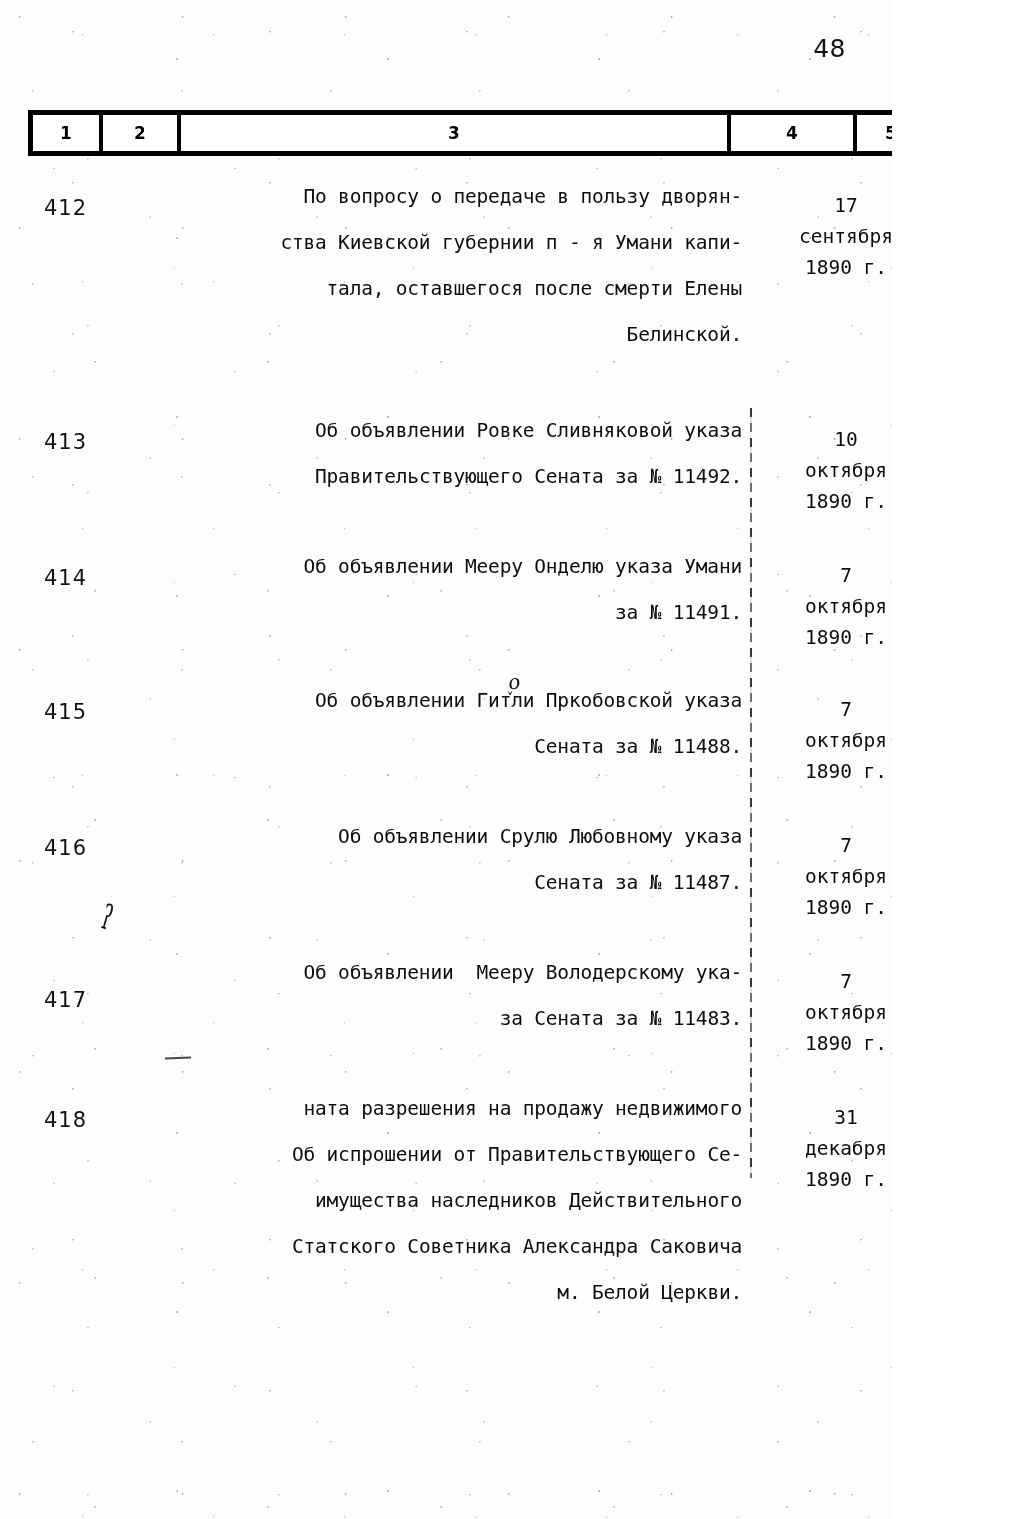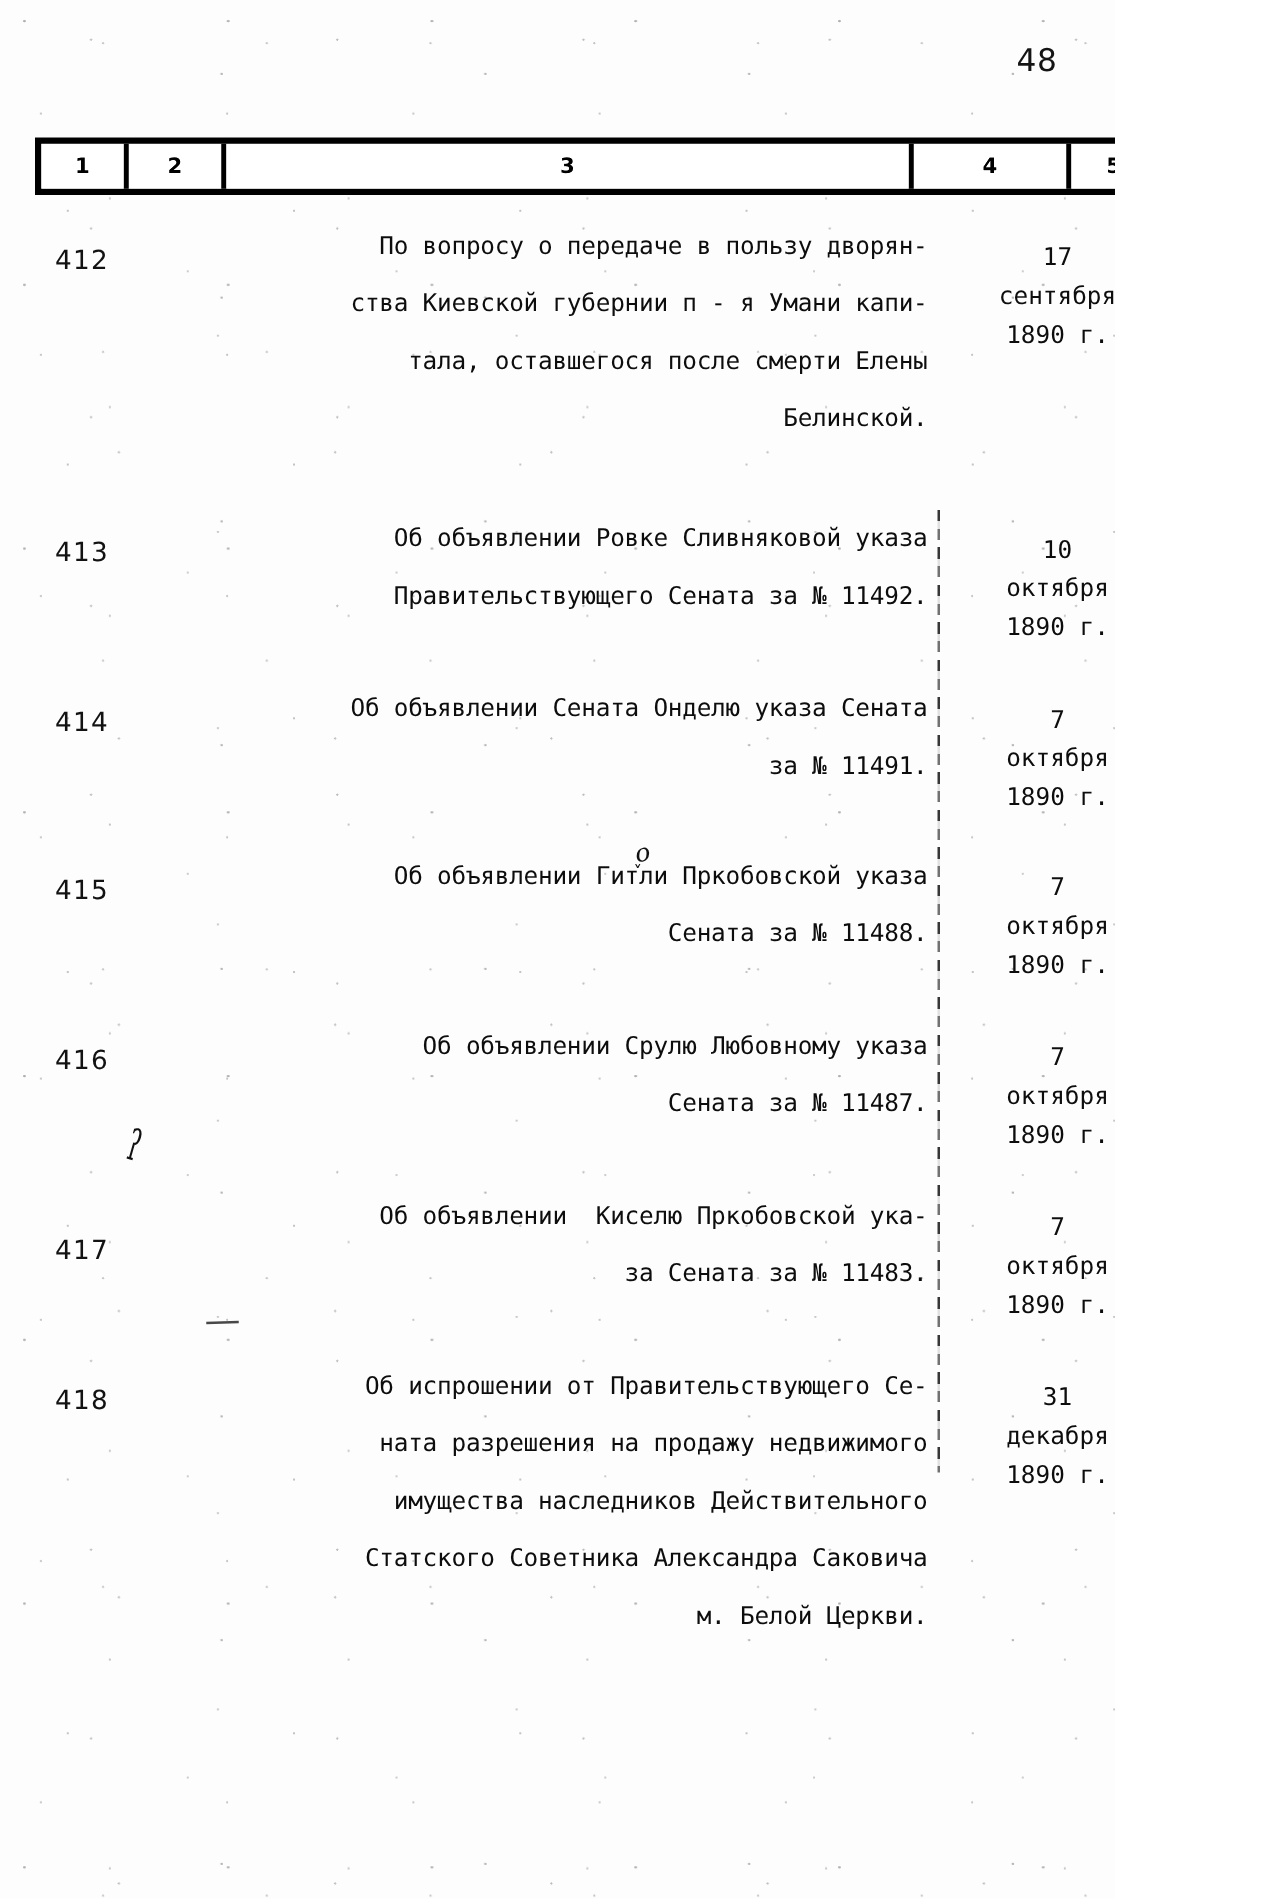--- a/index.html
+++ b/index.html
@@ -217,21 +217,21 @@
         <div class="num" style="top: 242px;">413</div>
         <div class="desc" style="top: 220px;"><span class="ln ind">Об объявлении Ровке Сливняковой указа</span><span class="ln">Правительствующего Сената за № 11492.</span></div>
         <div class="date" style="top: 236px;">
           <span class="d1">10</span>
           <span class="d2">октября</span>
           <span class="d3">1890 г.</span>
         </div>
       </div>
       <div class="row" style="height: 0px;">
         <div class="num" style="top: 378px;">414</div>
-        <div class="desc" style="top: 356px;"><span class="ln ind">Об объявлении Сената Онделю указа Сената</span><span class="ln">за № 11491.</span></div>
+        <div class="desc" style="top: 356px;"><span class="ln ind">Об объявлении Мееру Онделю указа Умани</span><span class="ln">за № 11491.</span></div>
         <div class="date" style="top: 372px;">
           <span class="d1">7</span>
           <span class="d2">октября</span>
           <span class="d3">1890 г.</span>
         </div>
       </div>
       <div class="row" style="height: 0px;">
         <div class="num" style="top: 512px;">415</div>
         <div class="desc" style="top: 490px;"><span class="ln ind">Об объявлении Гитли Пркобовской указа</span><span class="ln">Сената за № 11488.</span></div>
         <div class="date" style="top: 506px;">
@@ -244,30 +244,30 @@
         <div class="num" style="top: 648px;">416</div>
         <div class="desc" style="top: 626px;"><span class="ln ind">Об объявлении Срулю Любовному указа</span><span class="ln">Сената за № 11487.</span></div>
         <div class="date" style="top: 642px;">
           <span class="d1">7</span>
           <span class="d2">октября</span>
           <span class="d3">1890 г.</span>
         </div>
       </div>
       <div class="row" style="height: 0px;">
         <div class="num" style="top: 784px; margin-top: 16px;">417</div>
-        <div class="desc" style="top: 762px;"><span class="ln ind">Об объявлении  Киселю Пркобовской ука-</span><span class="ln">за Сената за № 11483.</span></div>
+        <div class="desc" style="top: 762px;"><span class="ln ind">Об объявлении  Мееру Володерскому ука-</span><span class="ln">за Сената за № 11483.</span></div>
         <div class="date" style="top: 778px;">
           <span class="d1">7</span>
           <span class="d2">октября</span>
           <span class="d3">1890 г.</span>
         </div>
       </div>
       <div class="row" style="height: 0px;">
         <div class="num" style="top: 920px;">418</div>
-        <div class="desc" style="top: 898px;"><span class="ln ind">Об испрошении от Правительствующего Се-</span><span class="ln">ната разрешения на продажу недвижимого</span><span class="ln">имущества наследников Действительного</span><span class="ln">Статского Советника Александра Саковича</span><span class="ln">м. Белой Церкви.</span></div>
+        <div class="desc" style="top: 898px;"><span class="ln">ната разрешения на продажу недвижимого</span><span class="ln ind">Об испрошении от Правительствующего Се-</span><span class="ln">имущества наследников Действительного</span><span class="ln">Статского Советника Александра Саковича</span><span class="ln">м. Белой Церкви.</span></div>
         <div class="date" style="top: 914px;">
           <span class="d1">31</span>
           <span class="d2">декабря</span>
           <span class="d3">1890 г.</span>
         </div>
       </div>
     </div>
 
   <div class="hw-ins" style="left:508px; top:672px;">о</div>
   <div class="hw-caret" style="left:506px; top:692px;">ˇ</div>

